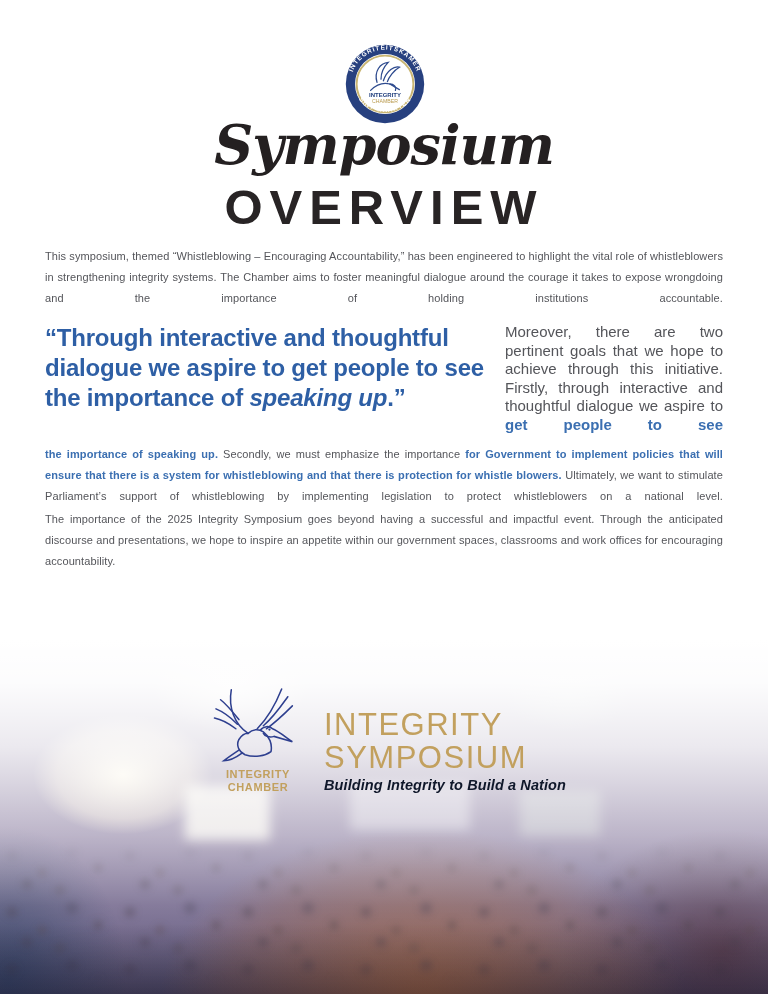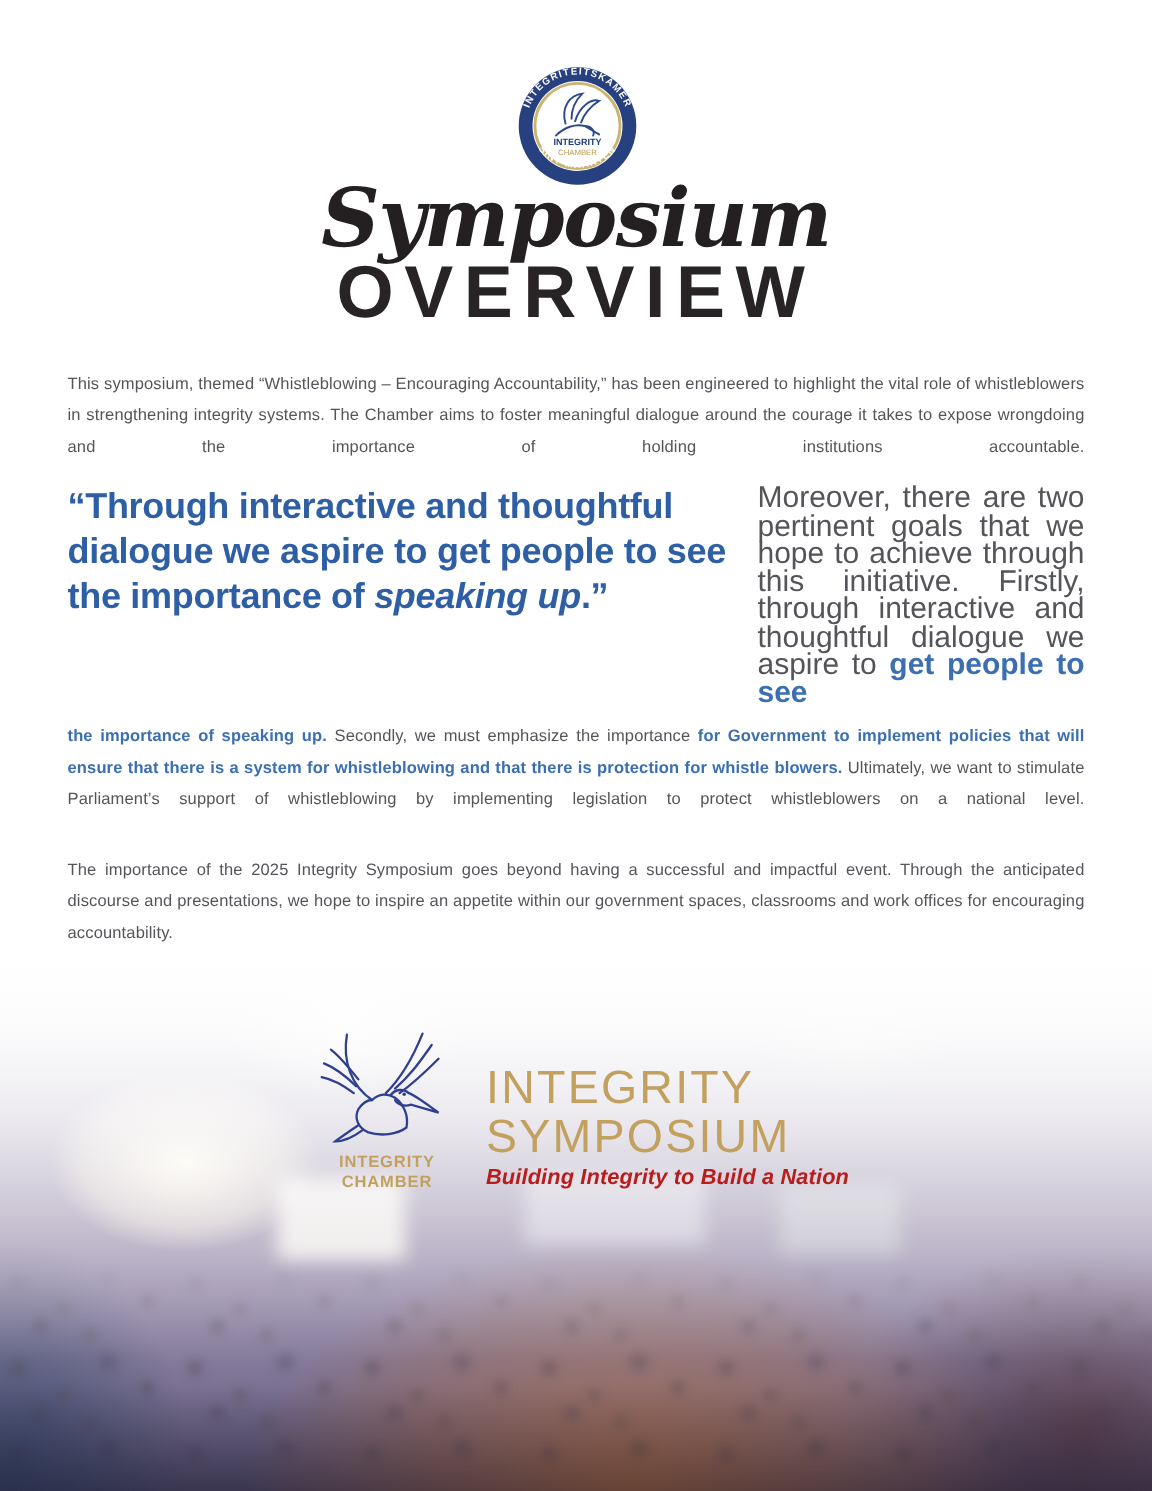--- a/index.html
+++ b/index.html
@@ -12,63 +12,63 @@
   
   .badge{position:absolute;left:345px;top:44px;width:80px;height:80px;}
 
   
   .script-title{
     position:absolute;left:0;top:118px;width:768px;text-align:center;
     font-family:"DejaVu Serif",serif;font-style:italic;font-weight:bold;
     font-size:54px;line-height:54px;color:#242021;letter-spacing:-1px;
   }
   .caps-title{
-    position:absolute;left:0;top:170px;width:768px;text-align:center;
+    position:absolute;left:0;top:182px;width:768px;text-align:center;
     font-family:"Liberation Sans",sans-serif;font-weight:bold;
     font-size:49px;line-height:50px;color:#29252
 6;letter-spacing:7px;color:#282425;
   }
 
   
   .content{position:absolute;left:45px;top:246px;width:678px;color:#54555a;}
   .para{
     font-size:11px;line-height:21px;text-align:justify;text-align-last:justify;
     margin:0 0 14px 0;letter-spacing:0.1px;
   }
   .columns{display:flex;gap:16px;margin:8px 0 10px 0;}
   .pull-quote{
     flex:1;font-weight:bold;color:#2e5fa5;
     font-size:24px;line-height:30px;letter-spacing:-0.2px;text-align:left;
   }
   .pull-quote .q-italic{font-style:italic;}
   .side-col{
-    flex:0 0 218px;font-size:20px;line-height:18.5px;
+    flex:0 0 218px;font-size:15px;line-height:18.5px;
     text-align:justify;text-align-last:justify;
   }
   .hl{color:#3b6fb1;font-weight:bold;}
-  .cont{margin-bottom:26px;}
+  .cont{margin-bottom:2px;}
   .tight{margin-bottom:18px;}
 
   
   .footer-logo{
     position:absolute;left:0;top:686px;width:768px;display:flex;
     justify-content:center;align-items:flex-start;gap:10px;z-index:5;
   }
   .fl-left{width:112px;text-align:center;}
   .fl-chamber{
     margin-top:-6px;color:#c2a05e;font-weight:bold;font-size:11px;
     line-height:13px;letter-spacing:0.6px;
   }
   .fl-right{padding-top:22px;}
   .fl-title{
     color:#c2a05e;font-size:31px;line-height:33px;letter-spacing:1.5px;
     font-weight:normal;
   }
   .fl-tagline{
-    color:#b91c1c;font-weight:bold;font-style:italic;font-size:14.5px;
+    color:#0f172a;font-weight:bold;font-style:italic;font-size:14.5px;
     margin-top:3px;letter-spacing:0.1px;
   }
 
   
   .photo{
     position:absolute;left:0;bottom:0;width:768px;height:354px;z-index:1;
     background:
       radial-gradient(ellipse 120px 80px at 16% 38%, rgba(255,250,232,0.95), rgba(255,244,220,0.45) 55%, transparent 75%),
       radial-gradient(ellipse 110px 60px at 30% 14%, rgba(252,248,240,0.75), transparent 70%),
       radial-gradient(ellipse 90px 50px at 74% 16%, rgba(205,220,205,0.5), transparent 70%),

